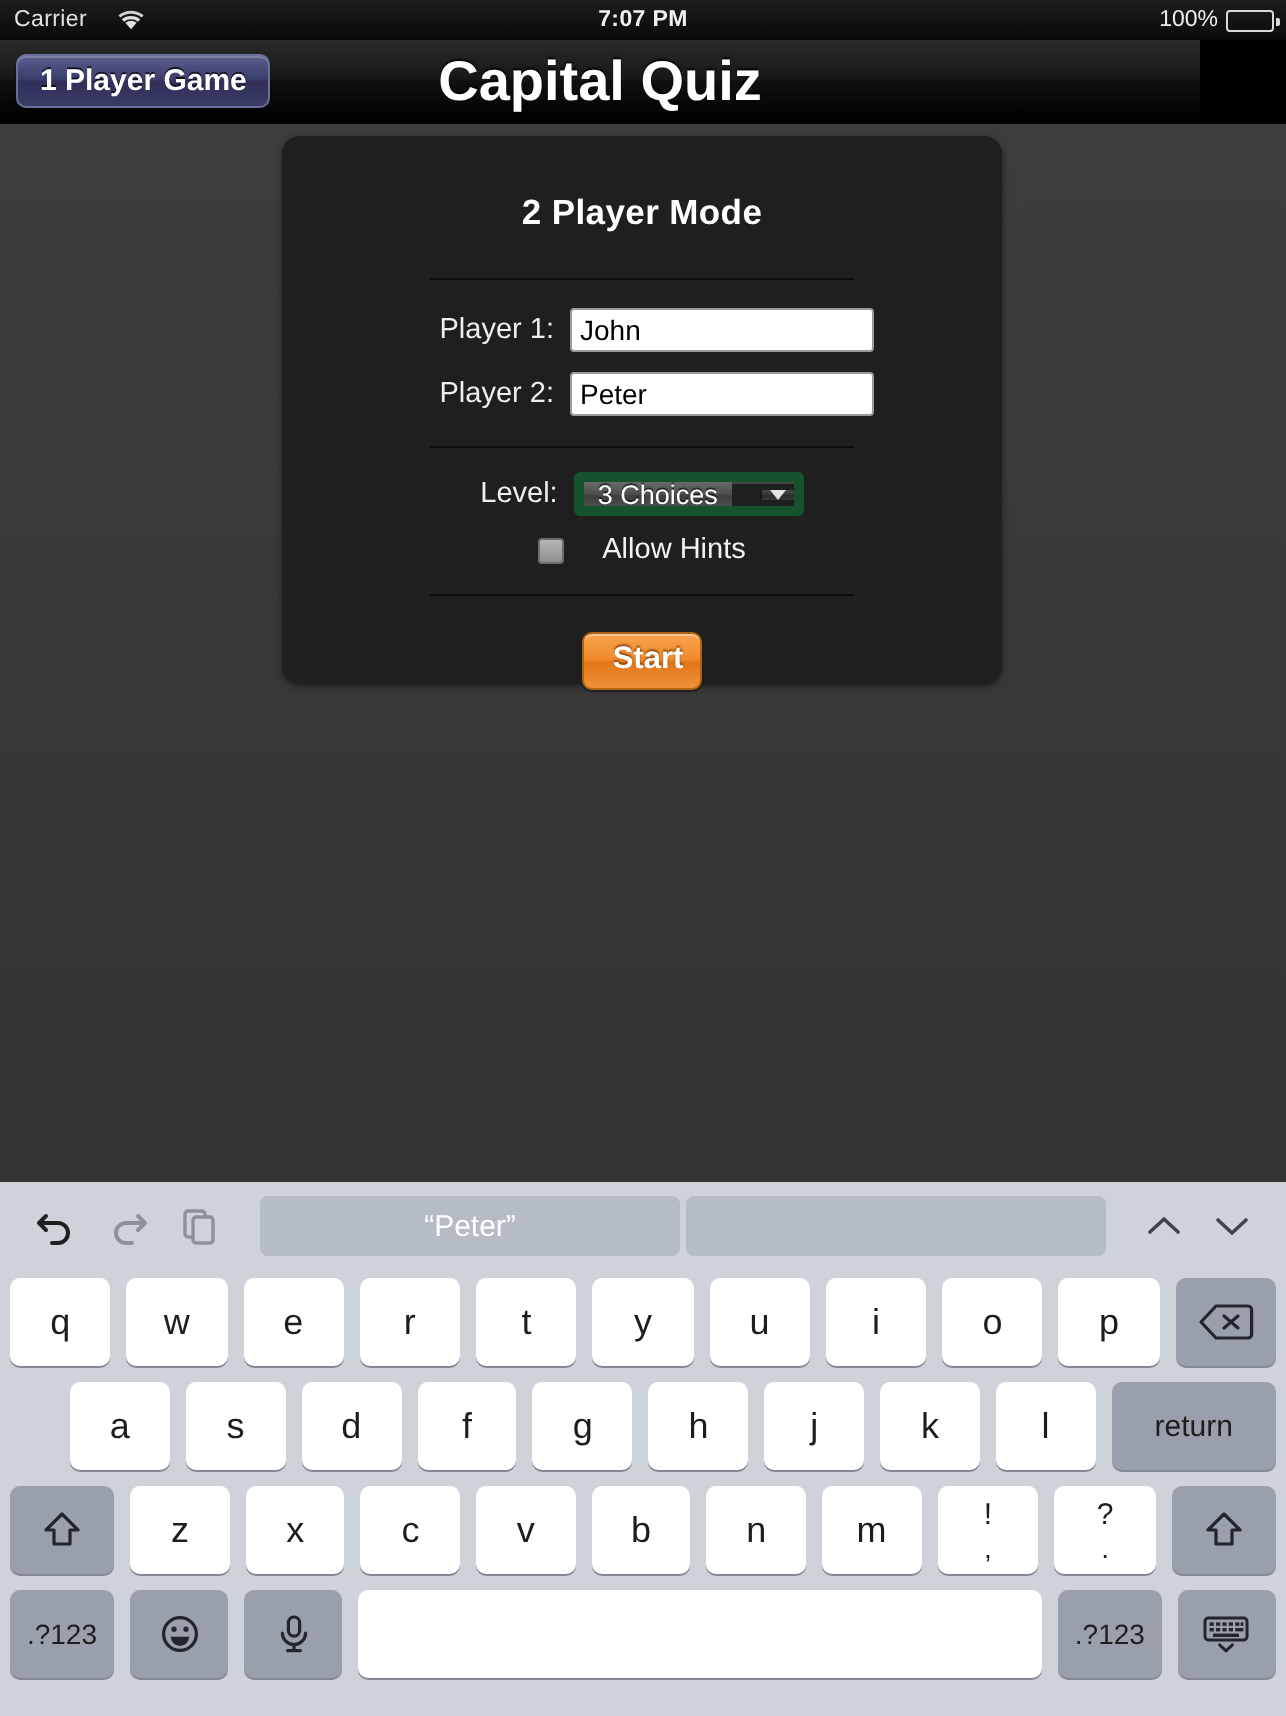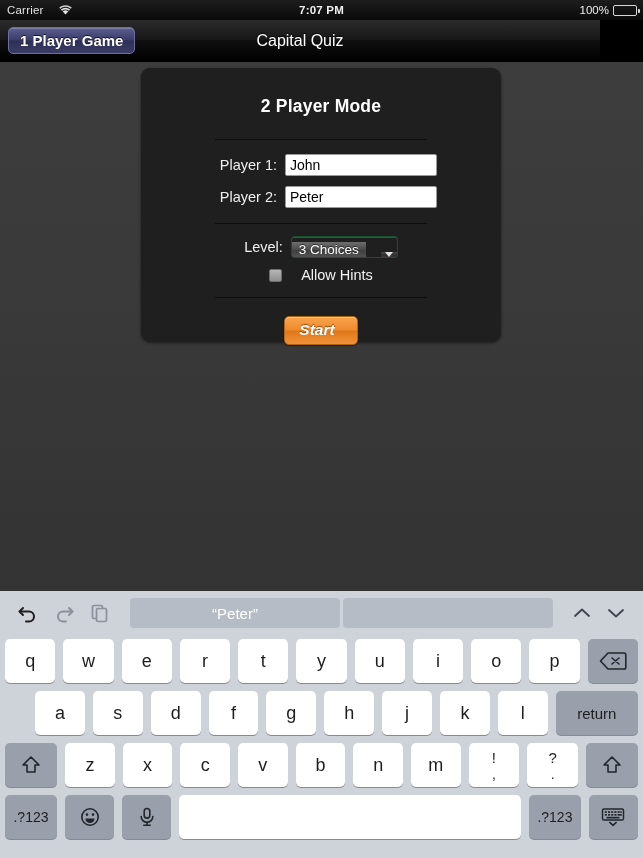--- a/index.html
+++ b/index.html
@@ -60,21 +60,21 @@
     border-radius: 5px;
     color: #fff;
     font-size: 15px; font-weight: bold;
     text-shadow: 0 -1px 0 rgba(0,0,0,.7);
     box-shadow: inset 0 1px 0 rgba(255,255,255,.22), 0 1px 1px rgba(0,0,0,.6);
     white-space: nowrap;
     cursor: pointer;
   }
   #nav-title {
     position: absolute; left: 0; right: 0; text-align: center;
-    color: #fff; font-size: 16px; font-weight: normal;
+    color: #fff; font-size: 28px; font-weight: bold;
     text-shadow: 0 -1px 1px rgba(0,0,0,.85);
     pointer-events: none;
   }
 
   
   #content {
     width: 643px; height: 529px;
     background: linear-gradient(180deg,#3d3d3d 0%, #3a3a3a 40%, #333333 100%);
     position: relative;
   }
@@ -125,23 +125,23 @@
 
   #level-row {
     display: flex; align-items: center; justify-content: center;
     margin-top: 12px;
   }
   #level-label {
     color: #efefef; font-size: 14.5px;
     margin-right: 8px;
   }
   #level-select {
-    display: flex; align-items: flex-end;
+    display: flex; align-items: center;
     height: 22px;
-    border: 1px solid #14532d;
+    border: 5px solid #14532d;
     border-radius: 3px;
     overflow: hidden;
     cursor: pointer;
     box-shadow: inset 0 1px 0 rgba(255,255,255,.18);
     gap: 14px;
   }
   #level-value {
     background: linear-gradient(180deg,#6e6e6e 0%, #4b4b4b 50%, #3e3e3e 52%, #525252 100%);
     color: #fff; font-size: 13.5px;
     display: flex; align-items: center;
@@ -171,29 +171,28 @@
     width: 13px; height: 13px;
     background: linear-gradient(180deg,#b6b6b6 0%, #8f8f8f 100%);
     border: 1px solid #6d6d6d;
     border-radius: 2px;
     cursor: pointer;
   }
   #hints-label { color: #f2f2f2; font-size: 14.5px; }
 
   #start-wrap { display:flex; justify-content:center; margin-top: 18px; }
   #start-button {
-    padding: 4px 22px 5px 14px;
+    padding: 4px 8px 5px 14px;
     background: linear-gradient(180deg,#f8a44e 0%, #ef8a2c 48%, #e07718 52%, #f0913a 100%);
     border: 1px solid #b06310;
     border-radius: 5px;
     color: #fff; font-size: 15.5px; font-weight: bold;
     text-shadow: 0 -1px 1px rgba(120,55,0,.8);
     box-shadow: inset 0 1px 0 rgba(255,255,255,.42), 0 1px 1px rgba(0,0,0,.45);
     cursor: pointer;
-    font-style: italic;
   }
 
   
   #keyboard {
     width: 643px; height: 267px;
     background: #ced2d9;
     display: flex; flex-direction: column;
   }
   #kb-toolbar {
     height: 44px;

